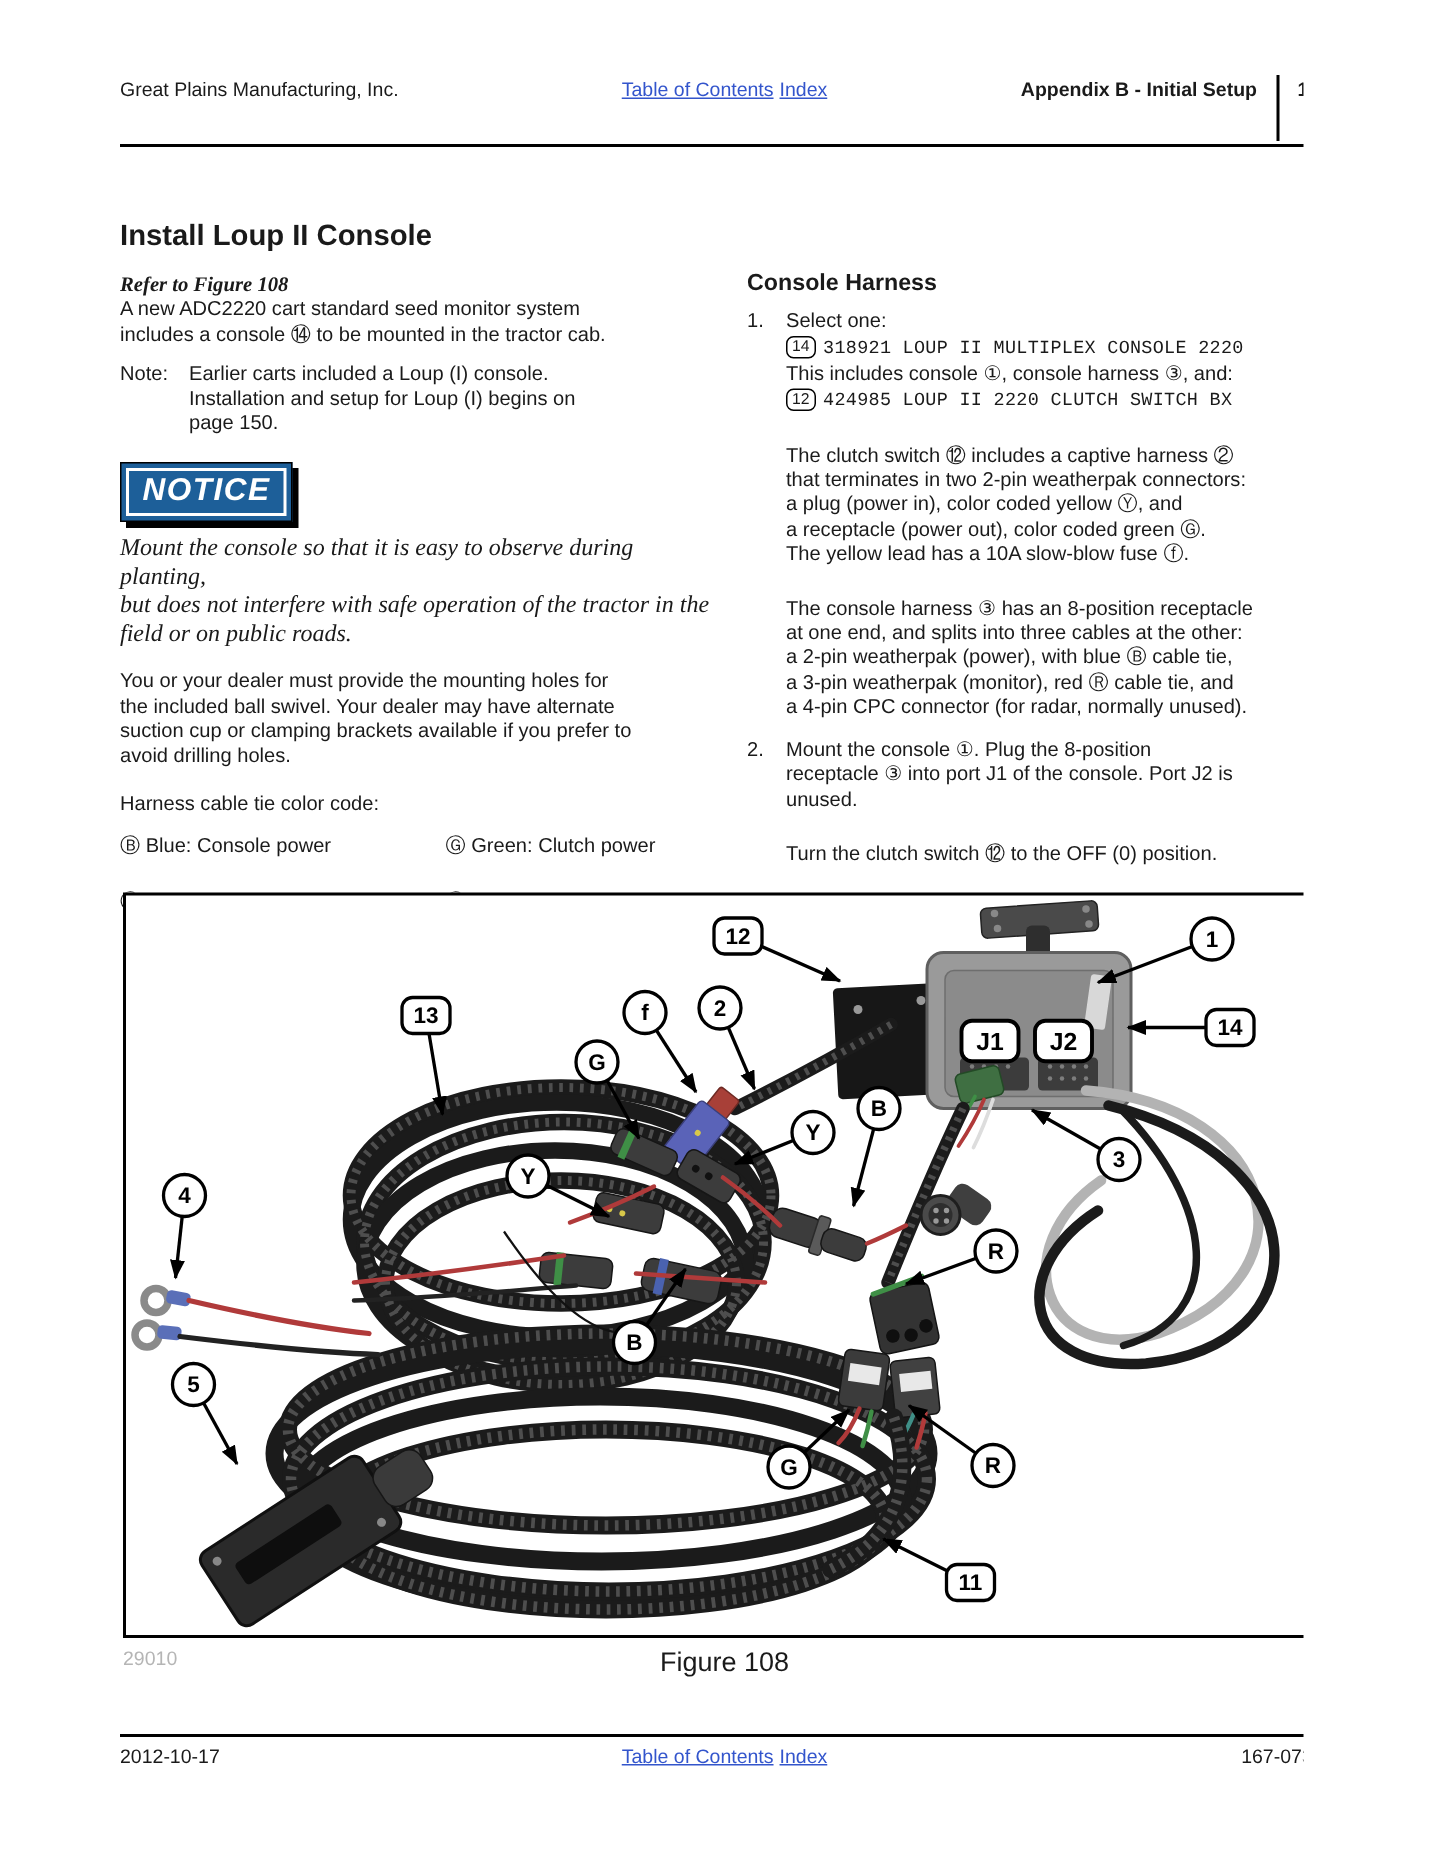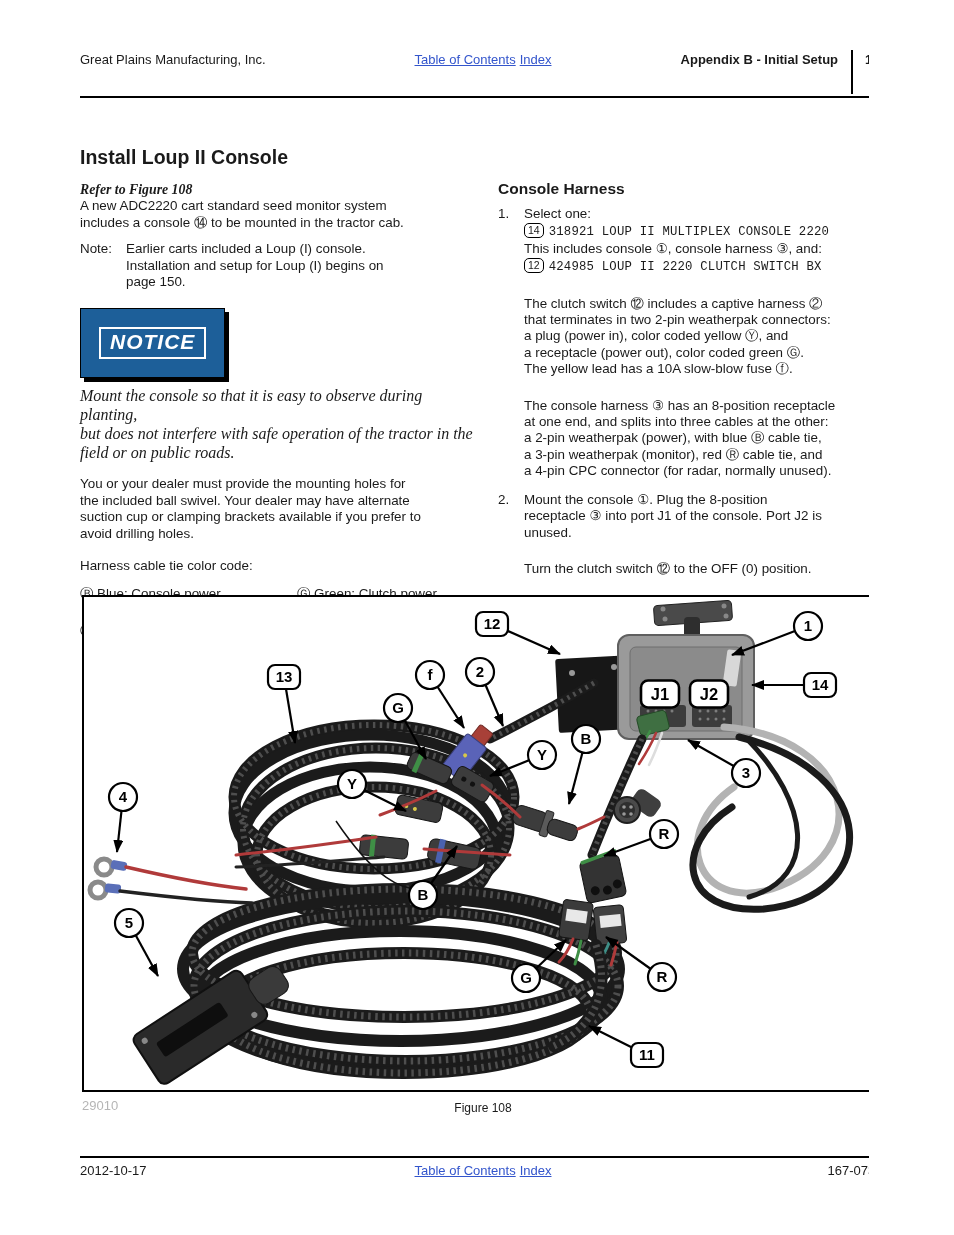--- a/index.html
+++ b/index.html
@@ -25,41 +25,41 @@
   .refer{font-family:"Liberation Serif",serif;font-style:italic;font-weight:bold;font-size:13.8px;margin:0;}
   .para{margin:0 0 0 0;white-space:pre-line;}
   .mt8{margin-top:8px;} .mt14{margin-top:14px;}
   .mt16{margin-top:16px;} .mt20{margin-top:20px;}
   .note-row{display:flex;margin-top:10px;}
   .note-label{width:46px;flex:none;}
   .note-body{flex:1;white-space:pre-line;}
   .serif-italic{font-family:"Liberation Serif",serif;font-style:italic;font-size:16px;line-height:19px;}
   
   .notice{display:inline-block;background:#1d5f99;border:1px solid #000;box-shadow:4px 4px 0 #000;
-          padding:18px;margin-top:18px;}
+          padding:3px;margin-top:18px;}
   .notice-inner{display:block;border:2px solid #fff;padding:0 9px 2px 9px;color:#fff;
           font-weight:bold;font-style:italic;font-size:21px;line-height:26px;letter-spacing:1px;}
   
   .code-grid{display:grid;grid-template-columns:197px 1fr;row-gap:7px;margin-top:12px;gap:20px;}
   
   .step{display:flex;margin-top:12px;}
   .step-num{width:26px;flex:none;}
   .step-body{flex:1;}
   .part-line{margin-top:2px;display:flex;align-items:baseline;}
   .boxnum{display:inline-block;border:1.3px solid #000;border-radius:5px;font-size:10.5px;
           line-height:13px;padding:0 3px;margin-right:5px;transform:translateY(-1px);flex:none;}
   .mono{font-family:"Liberation Mono",monospace;font-size:12.3px;letter-spacing:0.2px;}
   
   .figure{position:absolute;left:82px;top:595px;width:801px;height:497px;border:2px solid #000;
           box-sizing:border-box;background:#fff;}
   .figure svg{display:block;width:100%;height:100%;}
   .refnum{position:absolute;top:1098px;left:82px;width:789px;text-align:left;
           color:#b5b5b5;font-size:13px;}
   .caption{position:absolute;top:1100px;left:80px;width:806px;text-align:center;
-           font-size:12px;line-height:17px;}
+           font-size:18px;line-height:17px;}
   
   .tube{fill:none;stroke:#1b1b1b;stroke-linecap:round;}
   .rib{fill:none;stroke:#4e4e4e;stroke-dasharray:2.5 4.5;}
   .graycable{fill:none;stroke:#b3b3b3;stroke-linecap:round;}
   .wire-red{fill:none;stroke:#b03a3a;stroke-linecap:round;}
   .wire-grn{fill:none;stroke:#3f8f46;stroke-linecap:round;}
   .wire-teal{fill:none;stroke:#3f8f87;stroke-linecap:round;}
   .wire-wht{fill:none;stroke:#ddd;stroke-linecap:round;}
   .wire-blk{fill:none;stroke:#222;stroke-linecap:round;}
   .conn{fill:#3c3c3c;stroke:#161616;stroke-width:1;}

